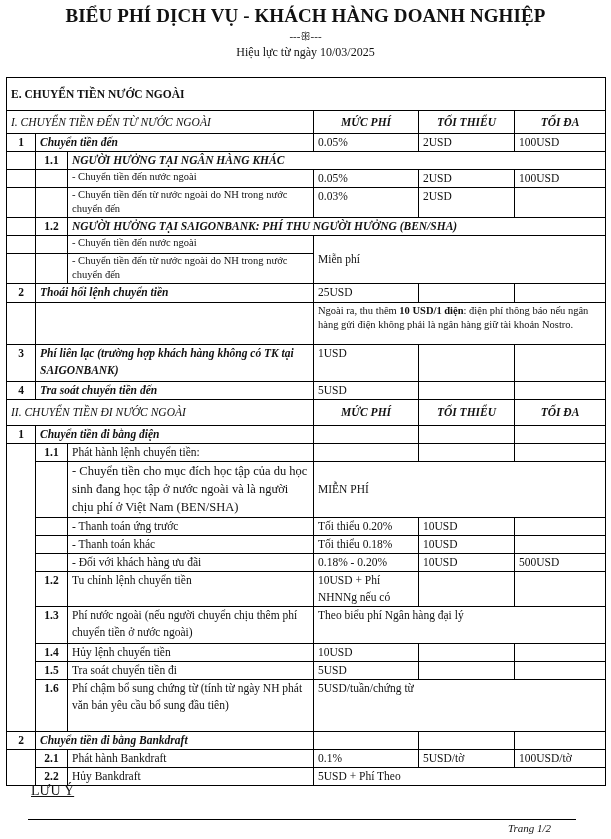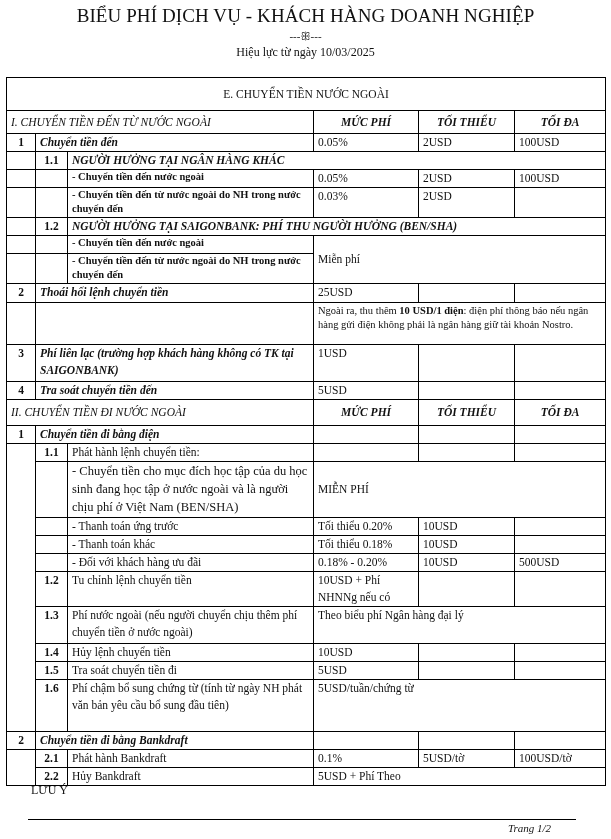--- a/index.html
+++ b/index.html
@@ -1,33 +1,33 @@
 <!DOCTYPE html>
 <html><head>
 <meta charset="utf-8">
 <style>
   html, body { margin:0; padding:0; background:#ffffff; }
   body { width:611px; height:839px; position:relative; overflow:hidden;
          font-family:"Liberation Serif","DejaVu Serif",serif; color:#111; }
   .title { position:absolute; left:0; width:611px; top:5px; text-align:center;
-           font-size:19px; font-weight:normal; letter-spacing:0.1px; }
+           font-size:19px; font-weight:bold; letter-spacing:0.1px; }
   .ornament { position:absolute; left:0; width:611px; top:30px; text-align:center; font-size:11px; }
   .effective { position:absolute; left:0; width:611px; top:45px; text-align:center; font-size:12px; }
   table.fee { position:absolute; left:6px; top:77px; width:599px; border-collapse:collapse; table-layout:fixed; }
   table.fee td { border:1px solid #000; padding:0 4px; font-size:11.5px; line-height:17px; vertical-align:top; overflow:hidden; }
-  .sectionE td { text-align:center; font-weight:normal; font-size:15.5px; height:32px; vertical-align:middle !important; }
+  .sectionE td { text-align:left; font-weight:bold; font-size:15.5px; height:32px; vertical-align:middle !important; }
   .hdr td { font-size:13px; height:22px; vertical-align:middle !important;font-style:italic; }
   .hdr .col-h { text-align:center; font-weight:bold;margin-top:40px; }
   .c { text-align:left; }
   .b { font-weight:bold;font-style:italic; }
   .num { text-align:center; font-weight:bold; }
-  .small { font-size:10.5px !important; line-height:14px !important;font-weight:bold; }
+  .small { font-size:10.5px !important; line-height:14px !important; }
   .mid { vertical-align:middle !important; }
   .note { font-size:10.5px !important; line-height:14px !important; padding-top:1px !important; }
-  .luu { position:absolute; left:31px; top:783px; font-size:12px; }
+  .luu { position:absolute; left:31px; top:783px; font-size:14px; text-decoration:underline; }
   .footline { position:absolute; left:28px; width:548px; top:819px; height:0; border-top:1.2px solid #000; }
   .page { position:absolute; left:508px; top:822px; font-size:11px;font-style:italic; }
 </style>
 </head>
 <body>
 
 <div class="title">BIỂU PHÍ DỊCH VỤ - KHÁCH HÀNG DOANH NGHIỆP</div>
 <div class="ornament">---ꕥ---</div>
 <div class="effective">Hiệu lực từ ngày 10/03/2025</div>
 

